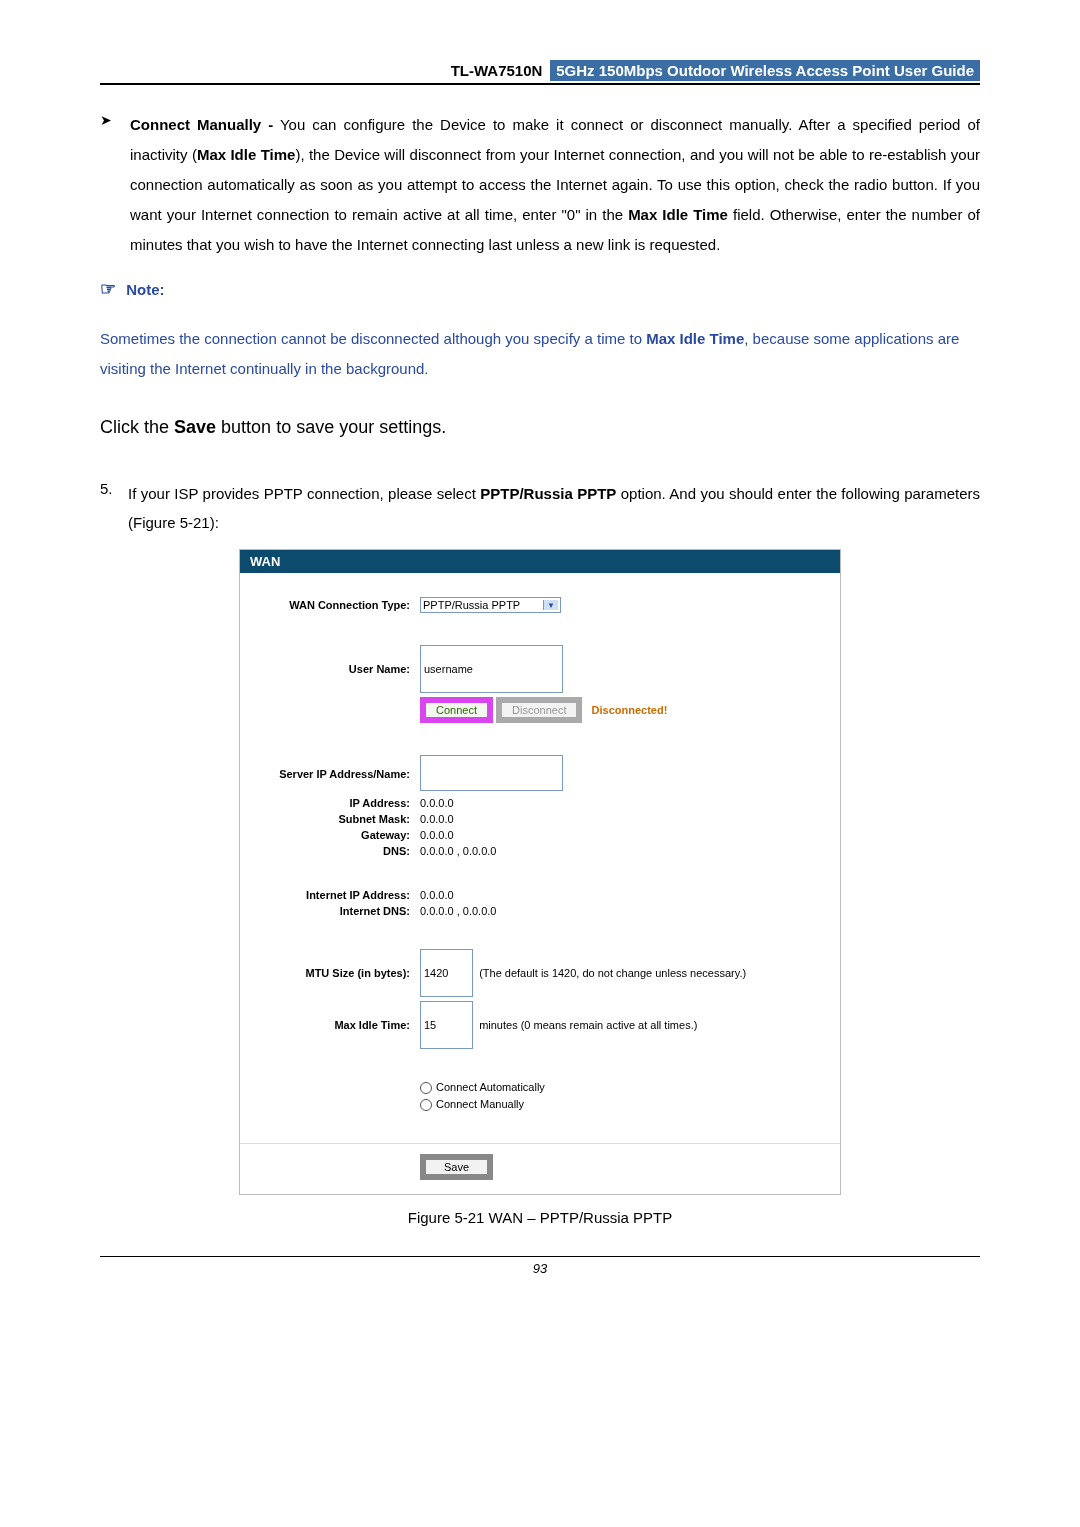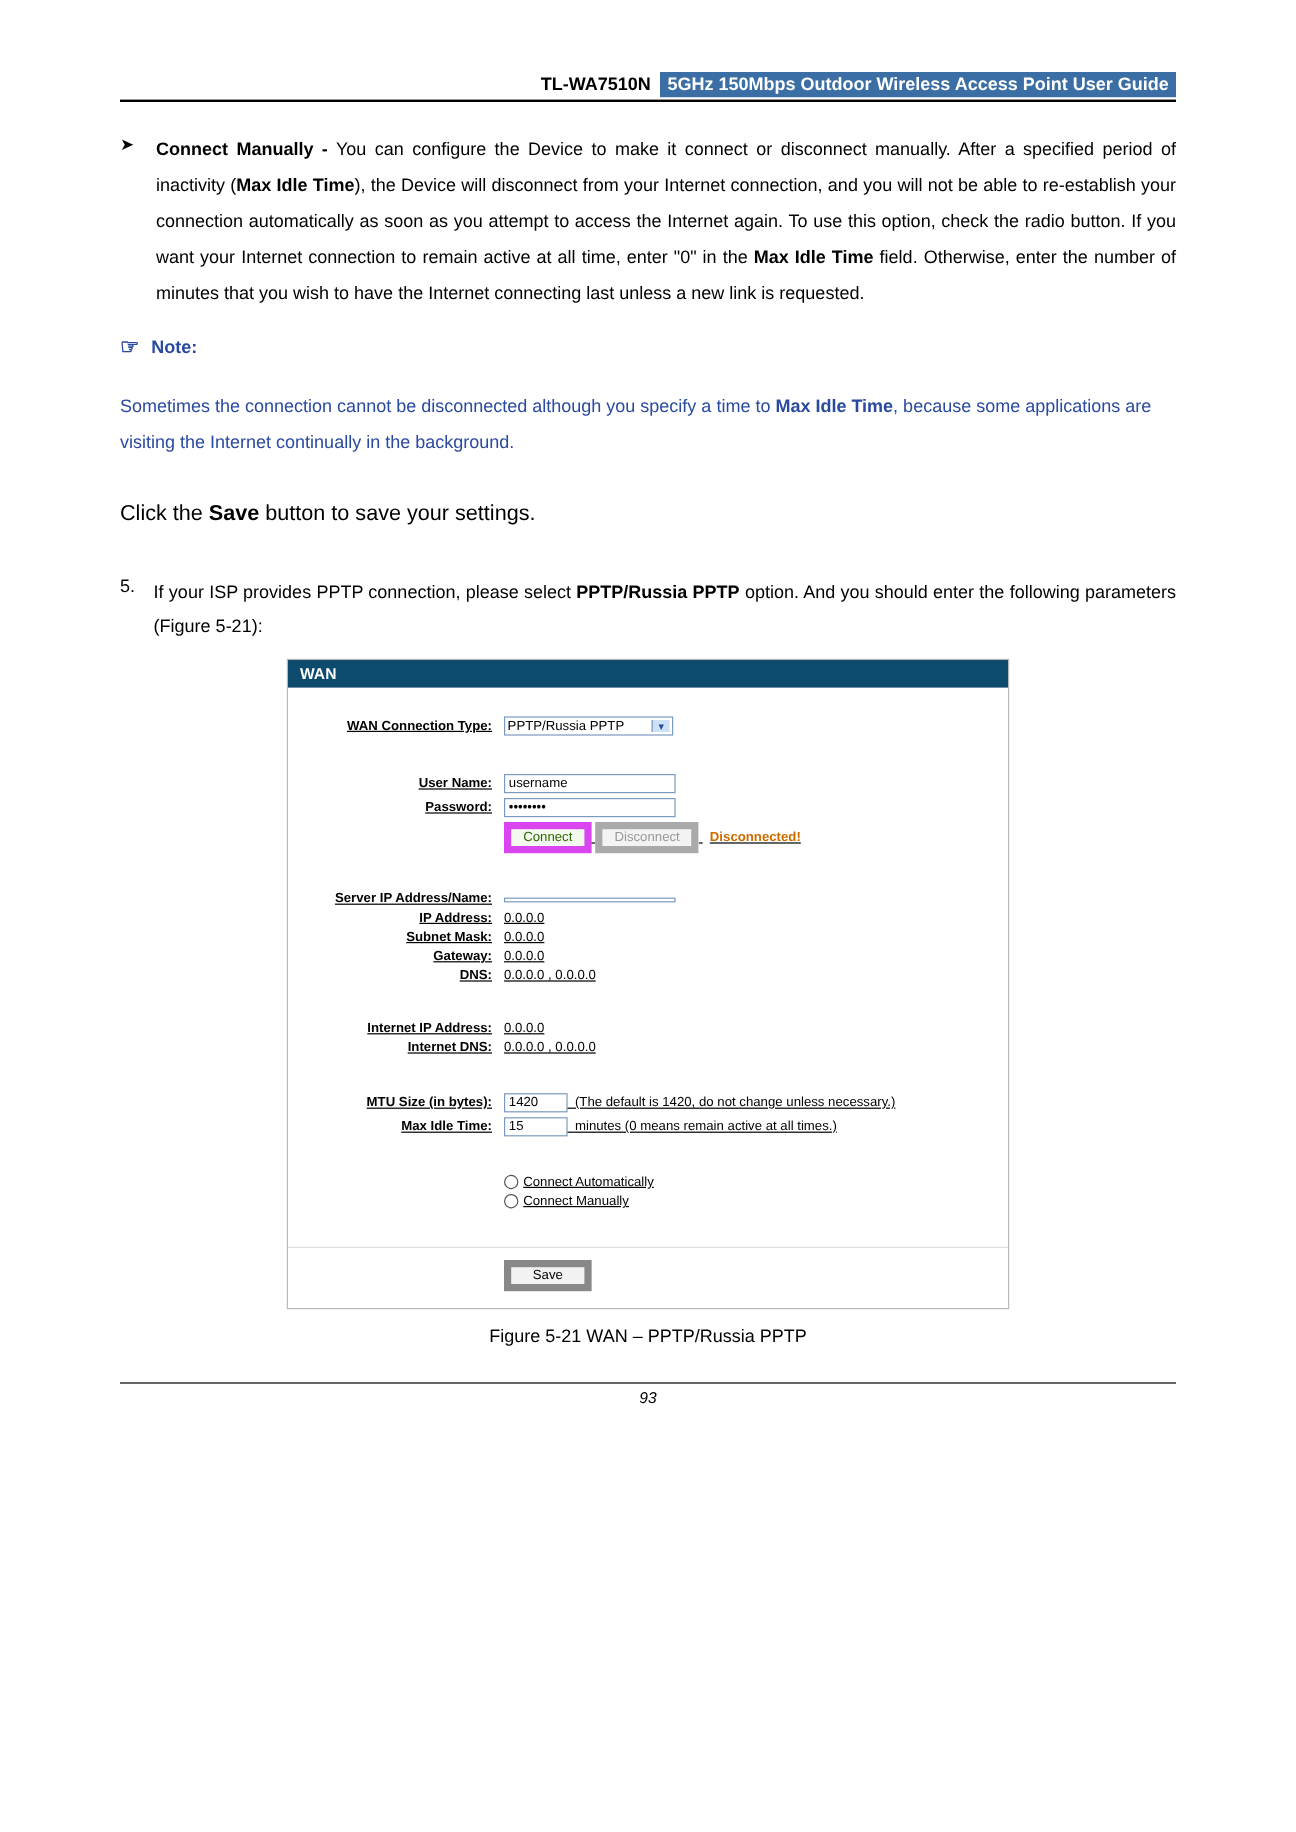--- a/index.html
+++ b/index.html
@@ -97,21 +97,21 @@
     background: #fff;
     font-size: 11px;
   }
   .wan-head {
     background: #0c4a6e;
     color: #fff;
     font-weight: bold;
     padding: 4px 10px;
     font-size: 13px;
   }
-  .fig-body { padding: 10px 0 10px 0; text-decoration: underline; }
+  .fig-body { padding: 10px 0 10px 0; }
   .fig-row {
     display: flex;
     align-items: center;
     margin: 4px 0;
   }
   .fig-label {
     width: 170px;
     text-align: right;
     font-weight: bold;
     font-size: 11px;
@@ -131,21 +131,21 @@
   .sel .chev {
     background:#cde0f5;
     border-left:1px solid #7a9ac0;
     width:14px;
     text-align:center;
     color:#2a4aa0;
     font-size:9px;
   }
   .txt {
     border: 1px solid #7a9ac0;
-    padding: 1px 3px;
+    padding: 17px 3px;
     width: 135px;
     font-size: 11px;
     display:inline-block;
     background:#fff;
   }
   .txt.small { width: 45px; }
   .btn {
     border: 6px solid #d946ef;
     background: #f4f9ef;
     color:#2a6a00;
@@ -231,24 +231,20 @@
             </span>
           </div>
         </div>
 
         <div class="gap-big"></div>
         <div class="fig-row">
           <div class="fig-label">User Name:</div>
           <div class="fig-val"><span class="txt">username</span></div>
         </div>
         <div class="fig-row">
-          <div class="fig-label">Password:</div>
-          <div class="fig-val"><span class="txt">••••••••</span></div>
-        </div>
-        <div class="fig-row">
           <div class="fig-label"></div>
           <div class="fig-val">
             <span class="btn">Connect</span>
             <span class="btn dis">Disconnect</span>
             <span class="status">Disconnected!</span>
           </div>
         </div>
 
         <div class="gap-big"></div>
         <div class="fig-row">

